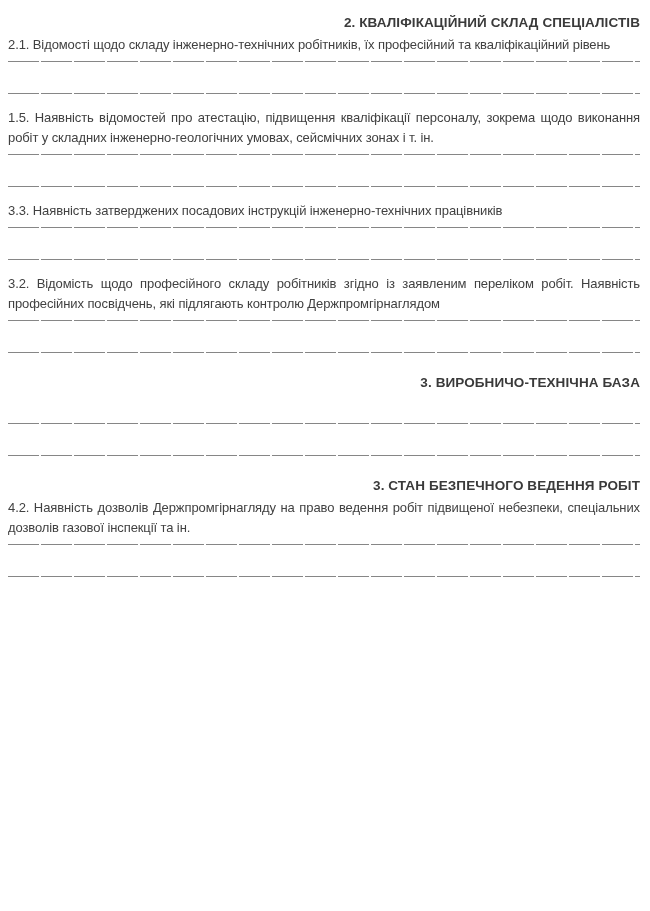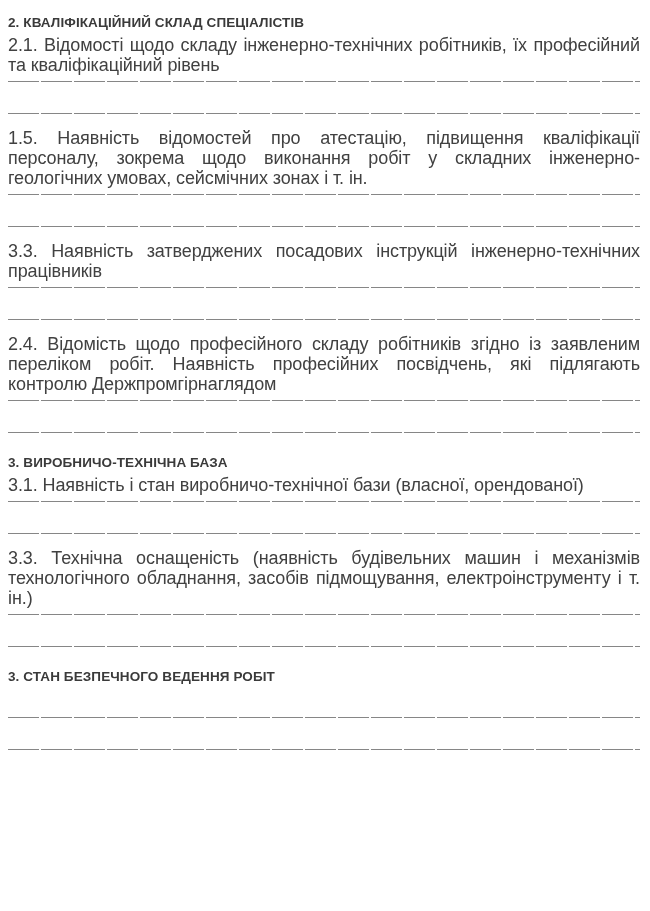--- a/index.html
+++ b/index.html
@@ -19,31 +19,31 @@
   }
   .section {
     margin-top: 21px;
   }
   .section:first-child {
     margin-top: 0;
   }
   .section-heading {
     font-size: 13.5px;
     font-weight: bold;
-    text-align: left;
+    text-align: right;
     line-height: 18px;
     margin: 0 0 3px 0;
     color: #3a3a3a;
     letter-spacing: 0.1px;
   }
   .item {
     margin-bottom: 14px;
   }
   .item-text {
-    font-size: 18px;
+    font-size: 13px;
     line-height: 20px;
     margin: 0;
     text-align: justify;
     letter-spacing: -0.1px;
   }
   .blank-line {
     height: 1px;
     margin-top: 31px;
     background: repeating-linear-gradient(
       to right,
@@ -72,38 +72,33 @@
         <p class="item-text">1.5. Наявність відомостей про атестацію, підвищення кваліфікації персоналу, зокрема щодо виконання робіт у складних інженерно-геологічних умовах, сейсмічних зонах і т. ін.</p>
         <div class="blank-line"></div>
         <div class="blank-line"></div>
       </div>
       <div class="item">
         <p class="item-text">3.3. Наявність затверджених посадових інструкцій інженерно-технічних працівників</p>
         <div class="blank-line"></div>
         <div class="blank-line"></div>
       </div>
       <div class="item">
-        <p class="item-text">2.4. Відомість щодо професійного складу робітників згідно із заявленим переліком робіт. Наявність професійних посвідчень, які підлягають контролю Держпромгірнаглядом</p>
+        <p class="item-text">3.2. Відомість щодо професійного складу робітників згідно із заявленим переліком робіт. Наявність професійних посвідчень, які підлягають контролю Держпромгірнаглядом</p>
         <div class="blank-line"></div>
         <div class="blank-line"></div>
       </div>
     </section>
     <section class="section">
       <h2 class="section-heading">3. ВИРОБНИЧО-ТЕХНІЧНА БАЗА</h2>
       <div class="item">
-        <p class="item-text">3.1. Наявність і стан виробничо-технічної бази (власної, орендованої)</p>
-        <div class="blank-line"></div>
-        <div class="blank-line"></div>
-      </div>
-      <div class="item">
-        <p class="item-text">3.3. Технічна оснащеність (наявність будівельних машин і механізмів технологічного обладнання, засобів підмощування, електроінструменту і т. ін.)</p>
         <div class="blank-line"></div>
         <div class="blank-line"></div>
       </div>
     </section>
     <section class="section">
       <h2 class="section-heading">3. СТАН БЕЗПЕЧНОГО ВЕДЕННЯ РОБІТ</h2>
       <div class="item">
+        <p class="item-text">4.2. Наявність дозволів Держпромгірнагляду на право ведення робіт підвищеної небезпеки, спеціальних дозволів газової інспекції та ін.</p>
         <div class="blank-line"></div>
         <div class="blank-line"></div>
       </div>
     </section>
   </main>
 
 </body></html>

